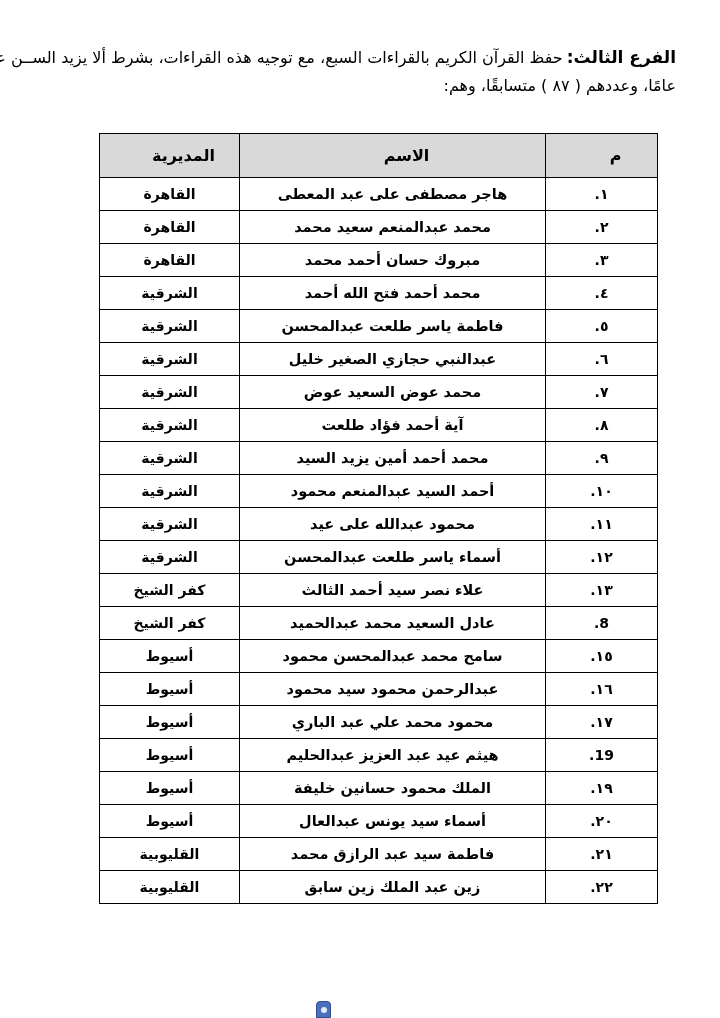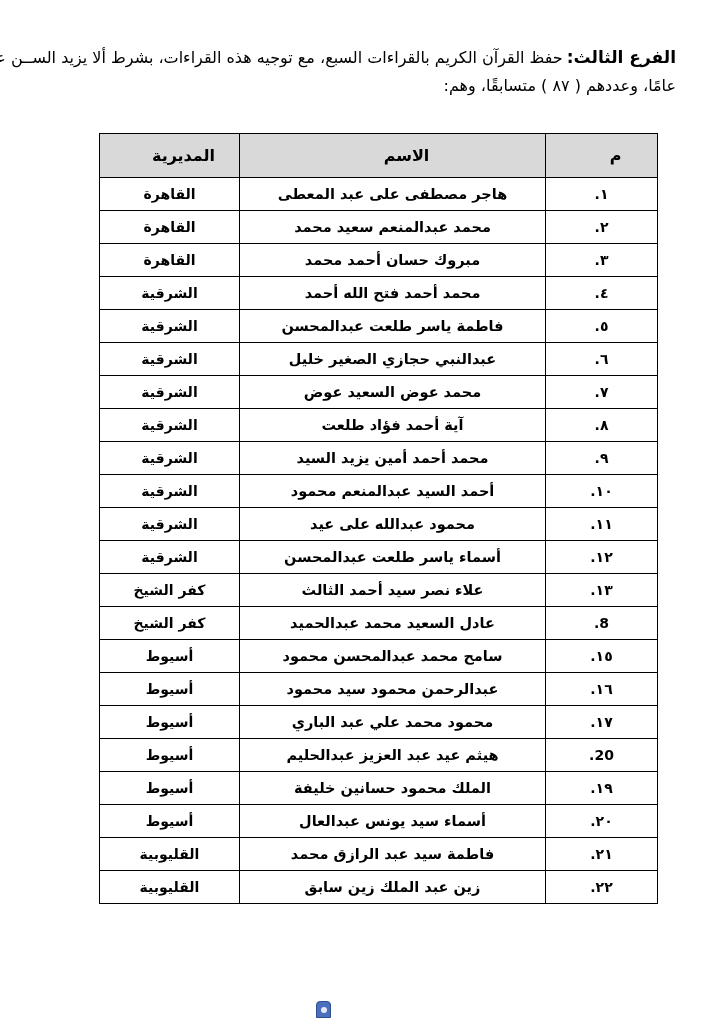--- a/index.html
+++ b/index.html
@@ -212,21 +212,21 @@
             <td class="cell-directorate">أسيوط</td>
           </tr>
 
           <tr>
             <td class="cell-number">١٧.</td>
             <td class="cell-name">محمود محمد علي عبد الباري</td>
             <td class="cell-directorate">أسيوط</td>
           </tr>
 
           <tr>
-            <td class="cell-number">20.</td>
+            <td class="cell-number">19.</td>
             <td class="cell-name">هيثم عيد عبد العزيز عبدالحليم</td>
             <td class="cell-directorate">أسيوط</td>
           </tr>
 
           <tr>
             <td class="cell-number">١٩.</td>
             <td class="cell-name">الملك محمود حسانين خليفة</td>
             <td class="cell-directorate">أسيوط</td>
           </tr>
 

